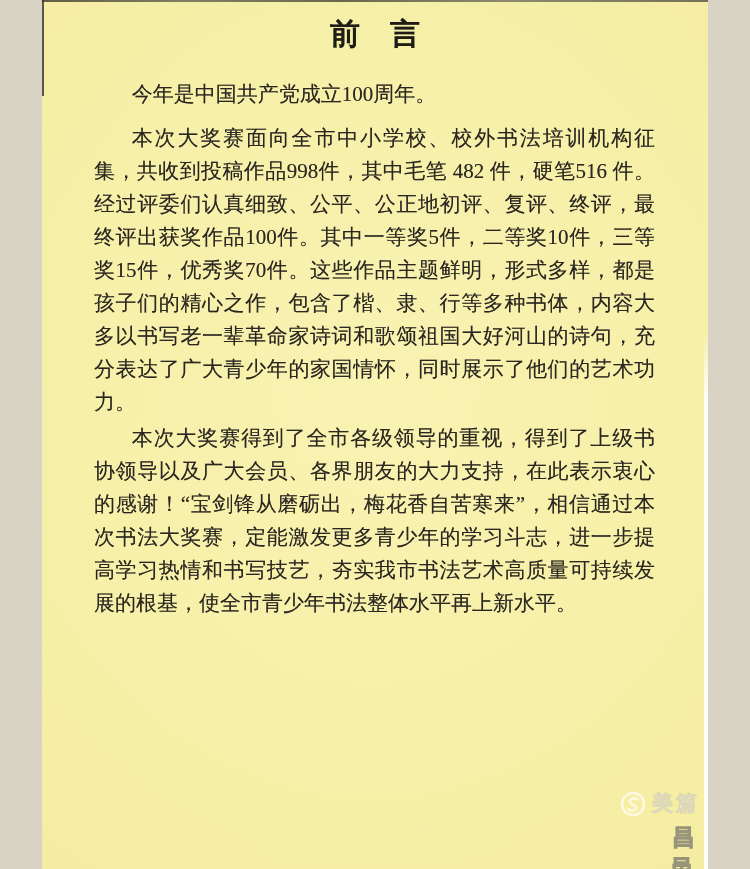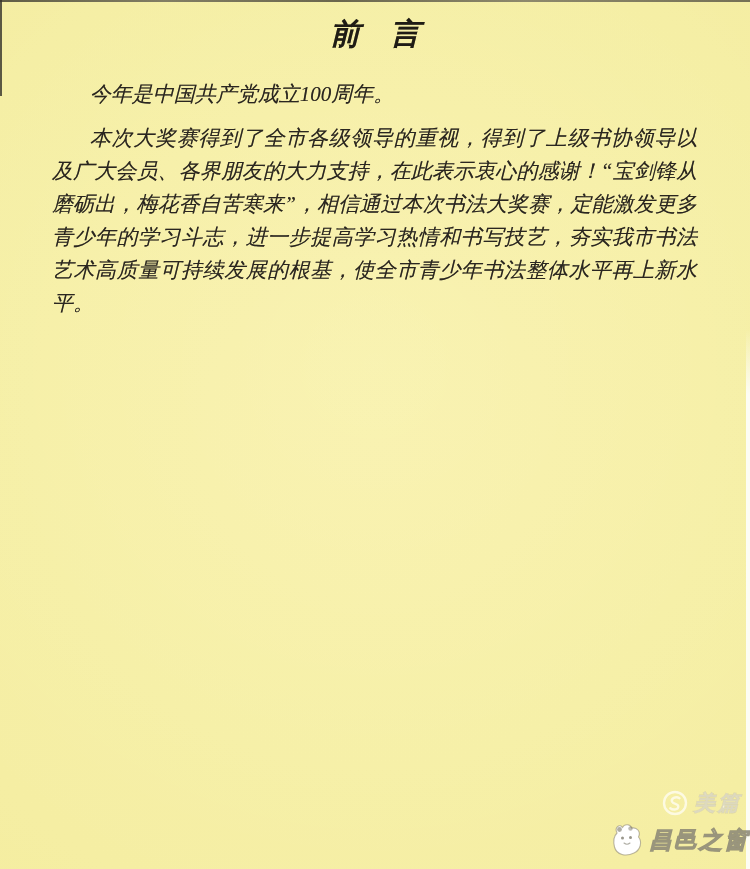--- a/index.html
+++ b/index.html
@@ -1,28 +1,27 @@
 <!DOCTYPE html>
 <html><head>
 <meta charset="utf-8">
 <style>
   html,body { margin:0; padding:0; }
   body { background:#d8d3c4; }
 
   .page {
     position:relative;
-    width:750px; height:869px;
+    width:666px; height:869px;
     margin:0 auto;
     overflow:hidden;
     font-family:"Liberation Serif","DejaVu Serif",serif;
     color:#2a2620;
     background:
       radial-gradient(140% 120% at 50% 42%, rgba(255,255,255,0.12), rgba(255,255,255,0) 60%),
       radial-gradient(165% 140% at 50% 50%, #f8f1a8 0%, #f4eda0 55%, #ede594 88%, #e7df8d 100%);
-    font-style: italic;
   }
 
   
   .edge-top {
     position:absolute; top:0; left:0; right:0; height:2px;
     background:linear-gradient(90deg,#2f2d26 0%,#5b584e 22%,#3c392f 45%,#6b6759 70%,#4a473c 100%);
     opacity:.75;
   }
   .edge-left {
     position:absolute; top:0; left:0; width:2px; height:96px;
@@ -46,21 +45,21 @@
   .content p {
     margin:0 1px 3px 0;
     font-size:21px; line-height:33px;
     text-align:justify;
     text-indent:1.8em;
     text-shadow:0 0.3px 0.5px rgba(46,42,30,0.45);
   }
   .content p.p1 { margin-bottom:11px; }
 
   
-  .wm { position:absolute; display:flex; align-items:center; pointer-events:none; }
+  .wm { position:absolute; display:flex; align-items:flex-end; pointer-events:none; }
   .wm-meipian { top:789px; right:8px; gap:6px; }
   .wm-meipian .wm-text {
     font-size:21px; font-weight:700; letter-spacing:3px;
     font-family:"Liberation Sans","DejaVu Sans",sans-serif;
     color:rgba(255,252,238,0.82);
     -webkit-text-stroke:0.8px rgba(195,190,162,0.55);
   }
   .wm-site { top:822px; left:610px; gap:5px; }
   .wm-site .wm-text {
     font-size:23px; font-weight:700; letter-spacing:2px;
@@ -75,20 +74,21 @@
 <div class="page">
 
   <div class="edge-top"></div>
   <div class="edge-left"></div>
   <div class="edge-right"></div>
 
   <h1 class="title">前　言</h1>
 
   <div class="content">
     <p class="p1">今年是中国共产党成立100周年。</p>
+    <p>本次大奖赛面向全市中小学校、校外书法培训机构征集，共收到投稿作品998件，其中毛笔 482 件，硬笔516 件。经过评委们认真细致、公平、公正地初评、复评、终评，最终评出获奖作品100件。其中一等奖5件，二等奖10件，三等奖15件，优秀奖70件。这些作品主题鲜明，形式多样，都是孩子们的精心之作，包含了楷、隶、行等多种书体，内容大多以书写老一辈革命家诗词和歌颂祖国大好河山的诗句，充分表达了广大青少年的家国情怀，同时展示了他们的艺术功力。</p>
     <p>本次大奖赛得到了全市各级领导的重视，得到了上级书协领导以及广大会员、各界朋友的大力支持，在此表示衷心的感谢！“宝剑锋从磨砺出，梅花香自苦寒来”，相信通过本次书法大奖赛，定能激发更多青少年的学习斗志，进一步提高学习热情和书写技艺，夯实我市书法艺术高质量可持续发展的根基，使全市青少年书法整体水平再上新水平。</p>
 
   </div>
 
   <div class="wm wm-meipian">
     <svg width="26" height="26" viewBox="0 0 26 26">
       <circle cx="13" cy="13" r="11" fill="none" stroke="rgba(254,251,236,0.85)" stroke-width="2.4"></circle>
       <path d="M17.5 8.2 C13.5 5.8, 8.8 8.6, 10 11.6 C11.2 14.6, 16.3 13.2, 16.3 16.4 C16.3 19.6, 11.3 20.6, 8.3 18.2" fill="none" stroke="rgba(254,251,236,0.85)" stroke-width="2.4" stroke-linecap="round"></path>
     </svg>
     <span class="wm-text">美篇</span>

